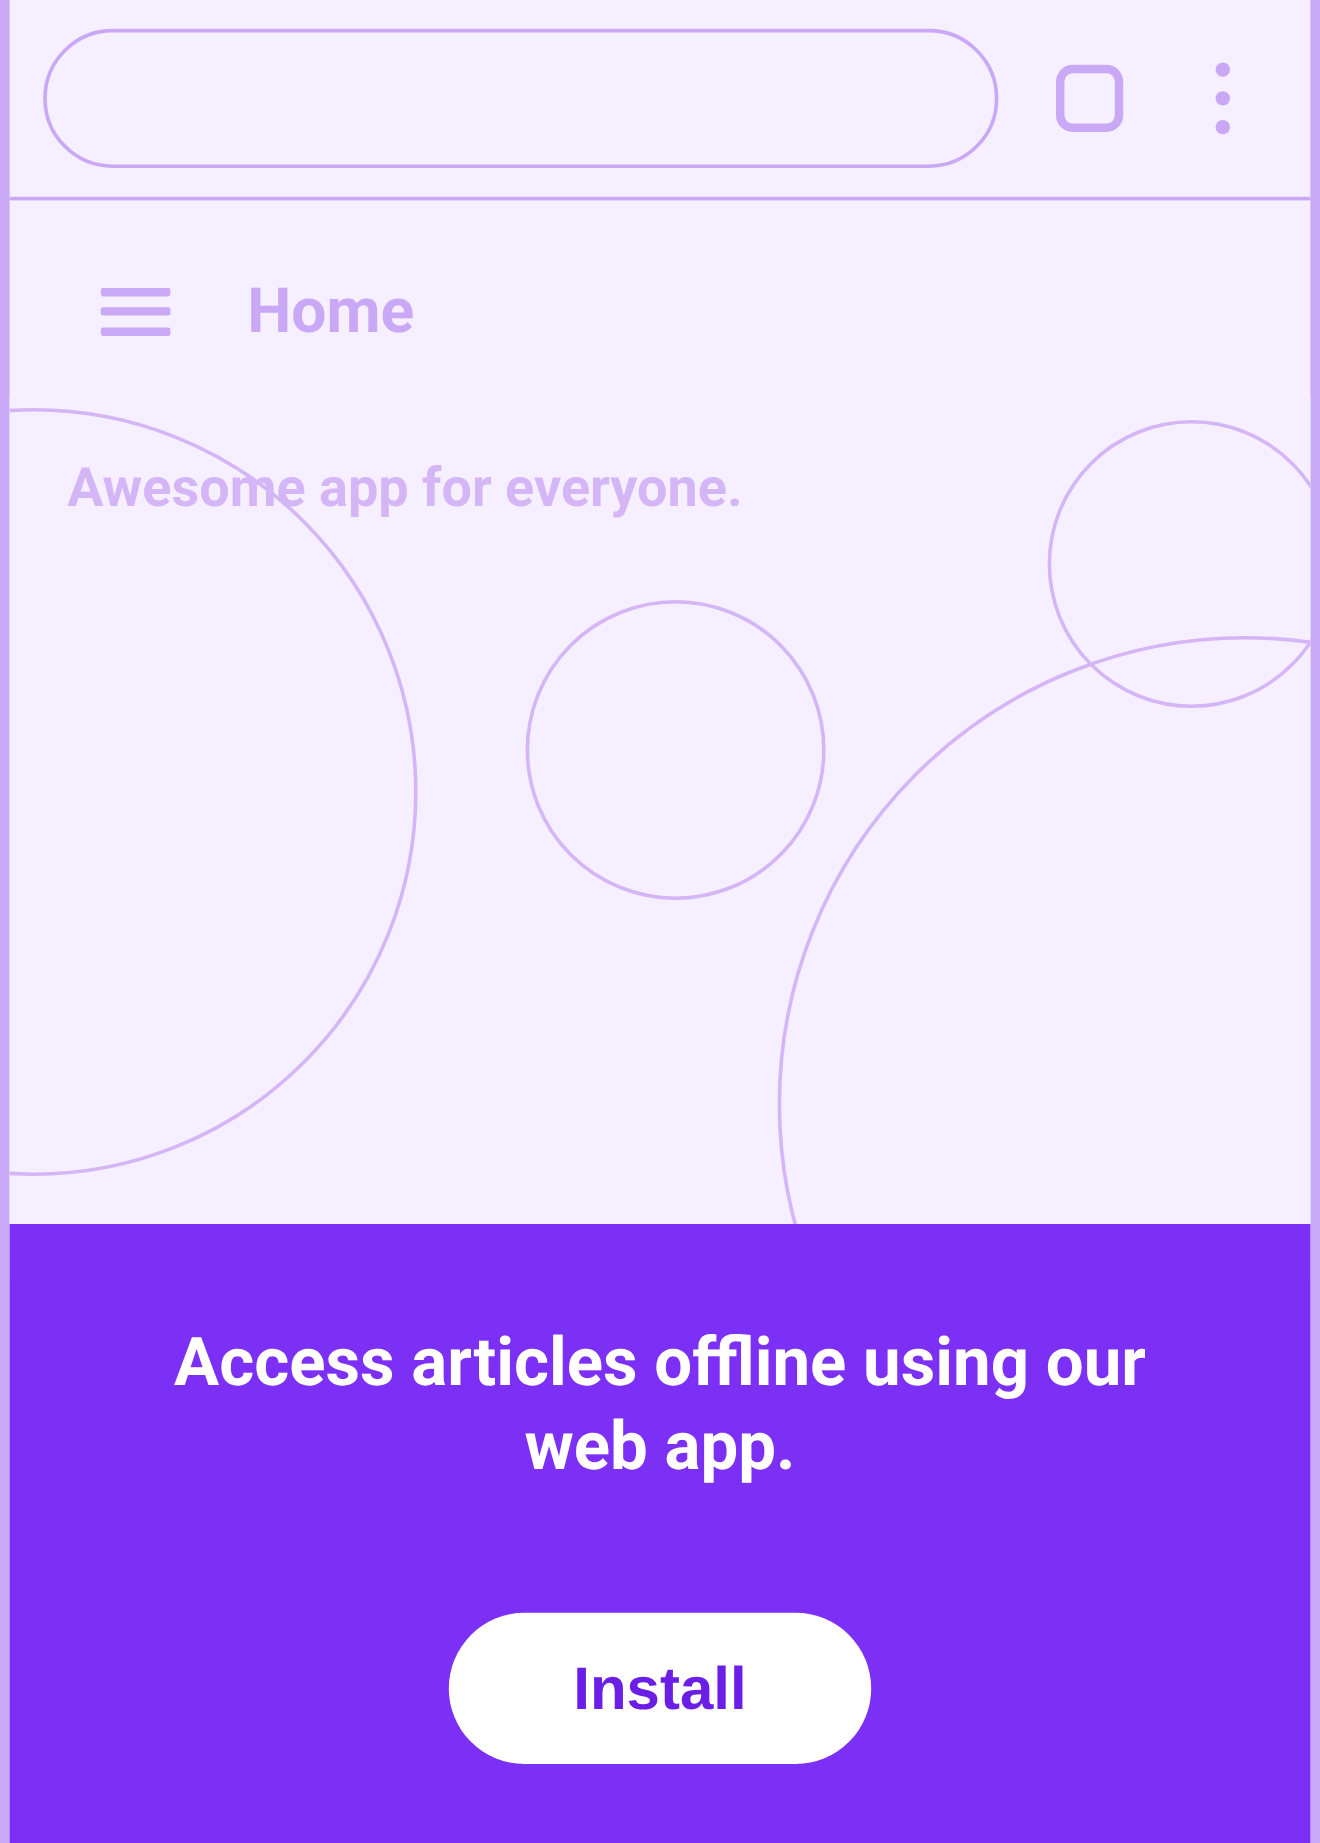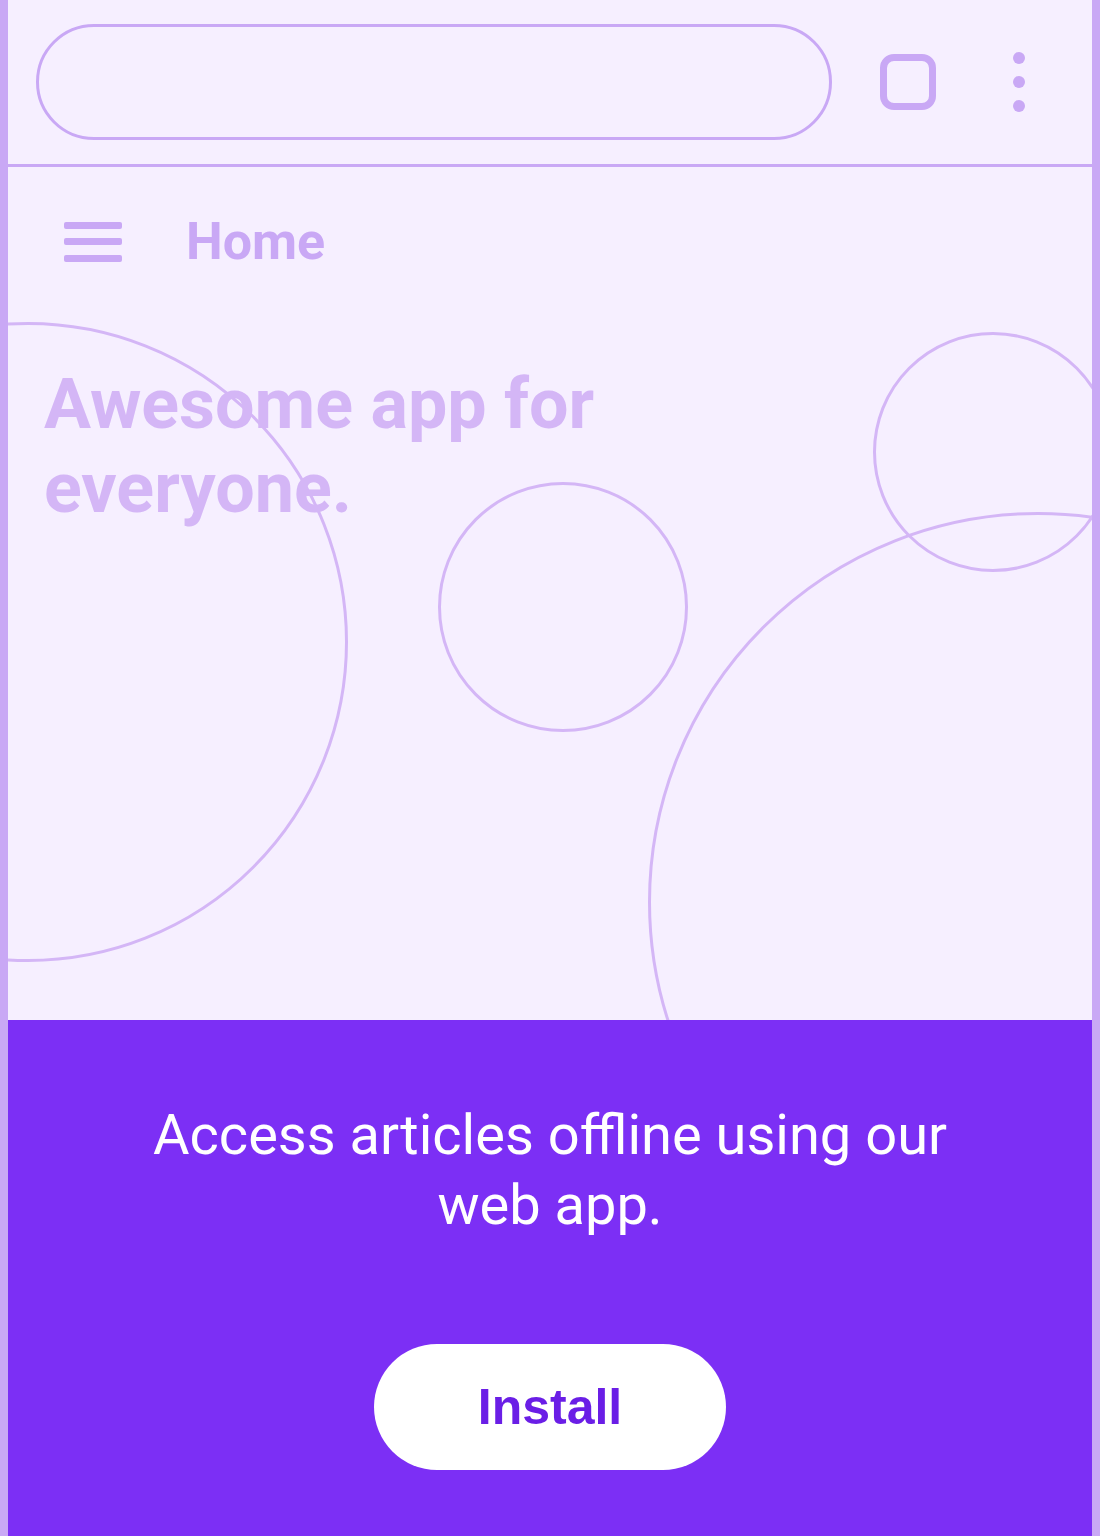--- a/index.html
+++ b/index.html
@@ -56,22 +56,23 @@
     width: 12px;
     height: 12px;
     background: #c9a8f5;
     border-radius: 50%;
   }
 
   
   .appbar {
     display: flex;
     align-items: center;
-    padding: 44px 56px 40px 56px;
+    padding: 44px 56px 40px 76px;
     gap: 64px;
+    margin-top: 18px;
   }
   .hamburger {
     width: 58px;
     height: 40px;
     display: flex;
     flex-direction: column;
     justify-content: space-between;
   }
   .hamburger span {
     height: 7px;
@@ -89,23 +90,23 @@
   .hero {
     position: relative;
     height: 734px;
     overflow: hidden;
     background: #f6efff;
   }
   .hero h1 {
     position: relative;
     z-index: 5;
     color: #d4b6f6;
-    font-size: 70px;
-    font-weight: 700;
-    padding: 50px 56px 0 36px;
+    font-size: 45px;
+    font-weight: 700;
+    padding: 50px 56px 0 48px;
     line-height: 1.2;
     max-width: 780px;
   }
   .circle {
     position: absolute;
     border: 3px solid #d4b6f6;
     border-radius: 50%;
     background: transparent;
   }
   .c1 { 
@@ -134,21 +135,21 @@
     top: 1020px;
     background: #7c2ff5;
     display: flex;
     flex-direction: column;
     align-items: center;
     padding-top: 80px;
   }
   .banner-text {
     color: #fff;
     font-size: 56px;
-    font-weight: 400;
+    font-weight: 700;
     text-align: center;
     line-height: 1.25;
     max-width: 860px;
   }
   .install-btn {
     margin-top: 104px;
     background: #fff;
     color: #6a1ee6;
     border: none;
     border-radius: 70px;

